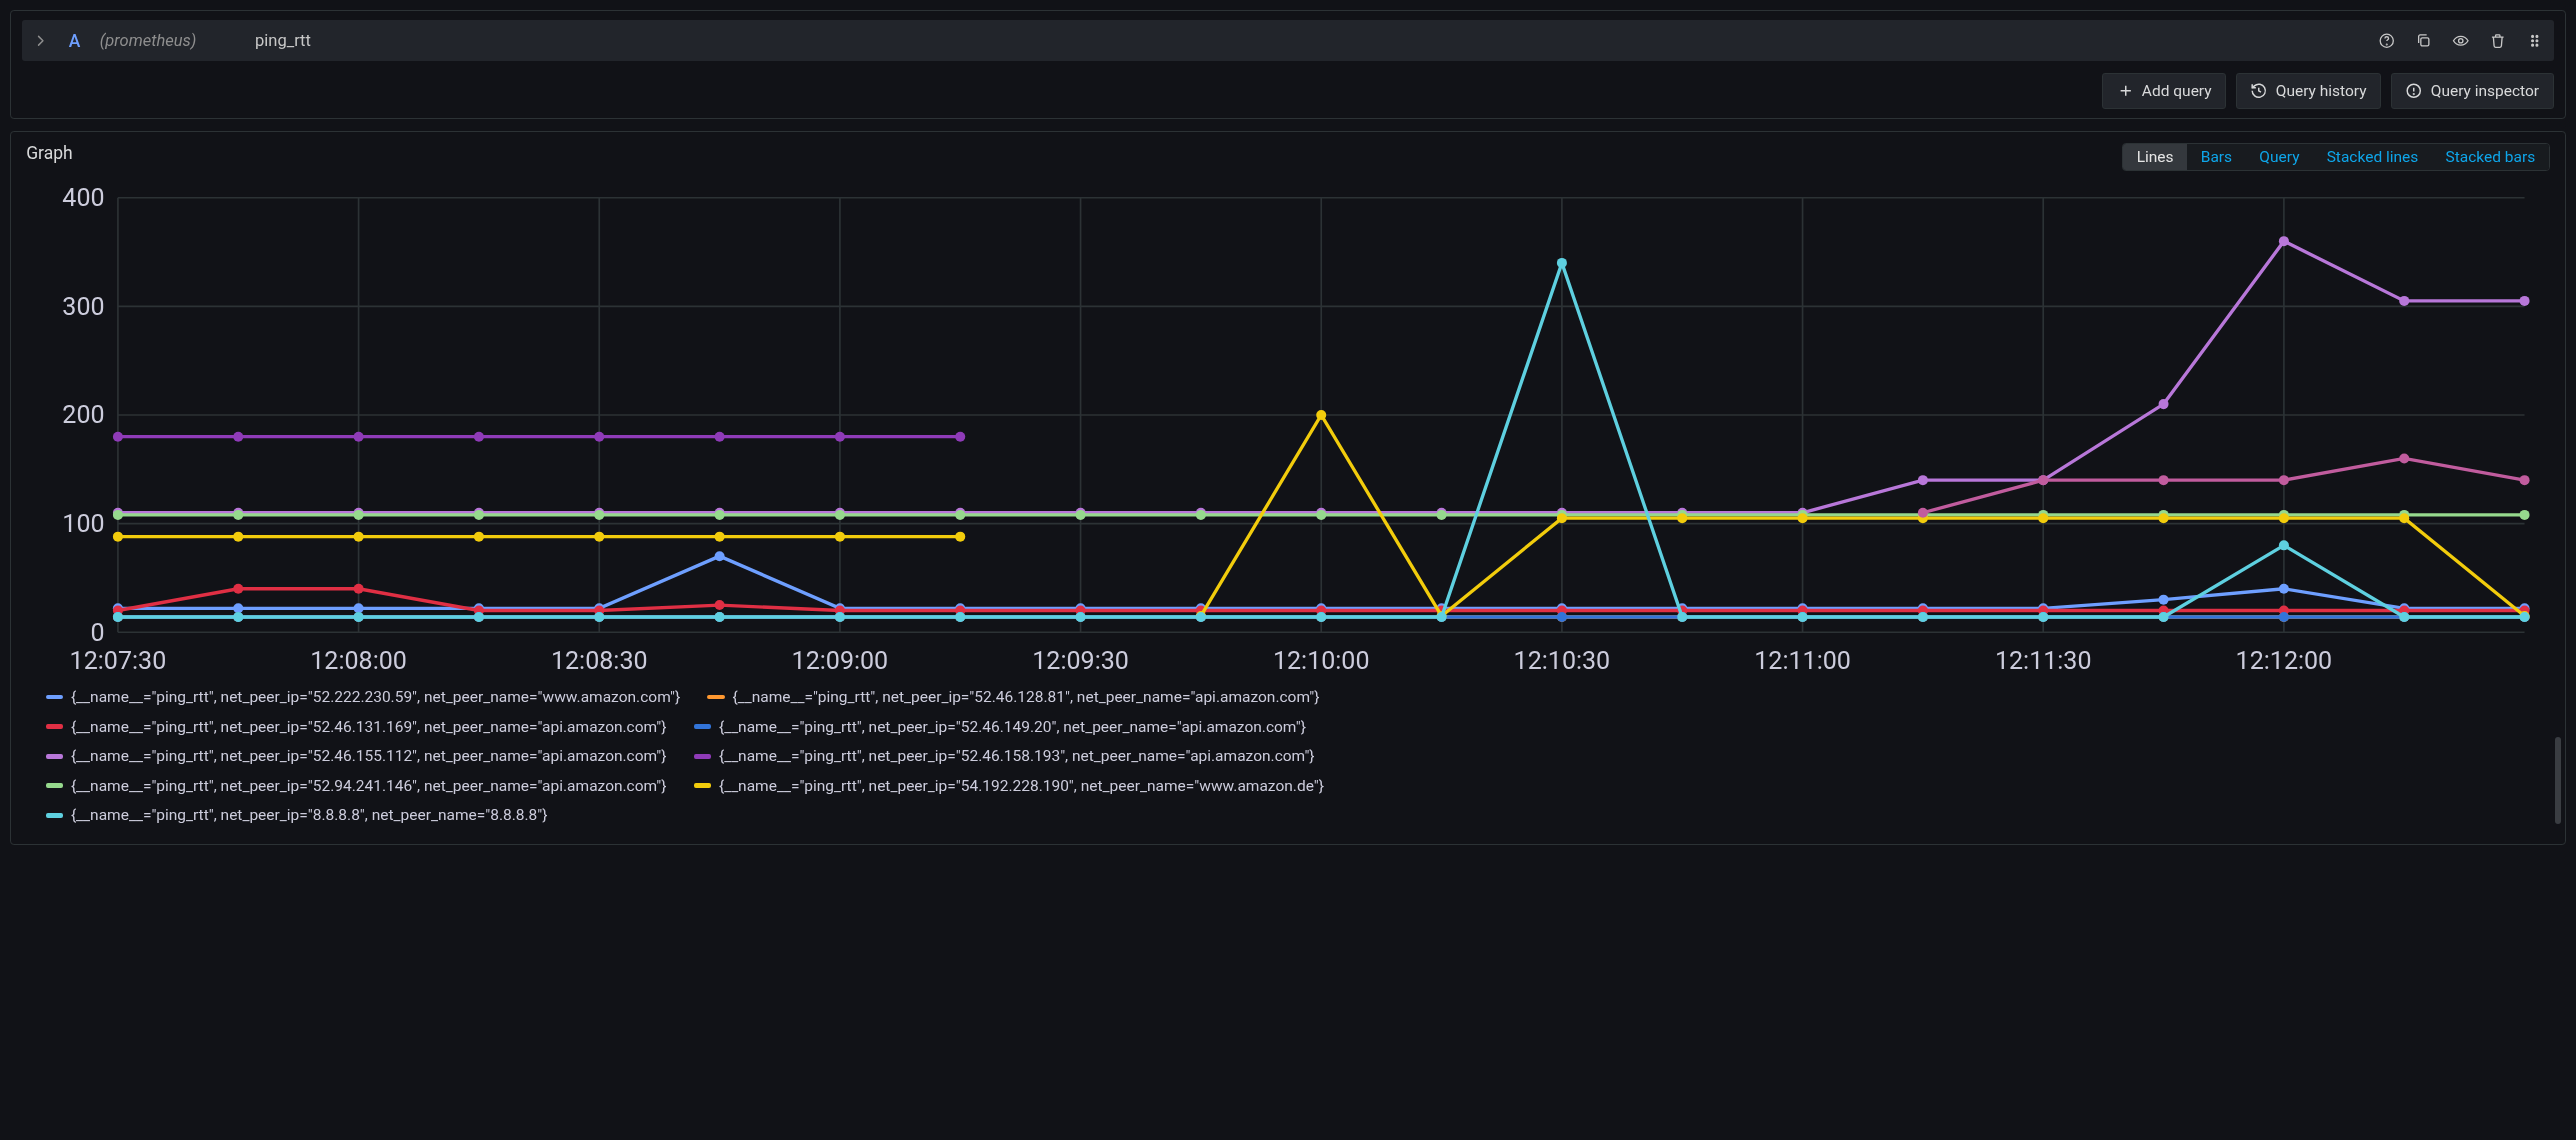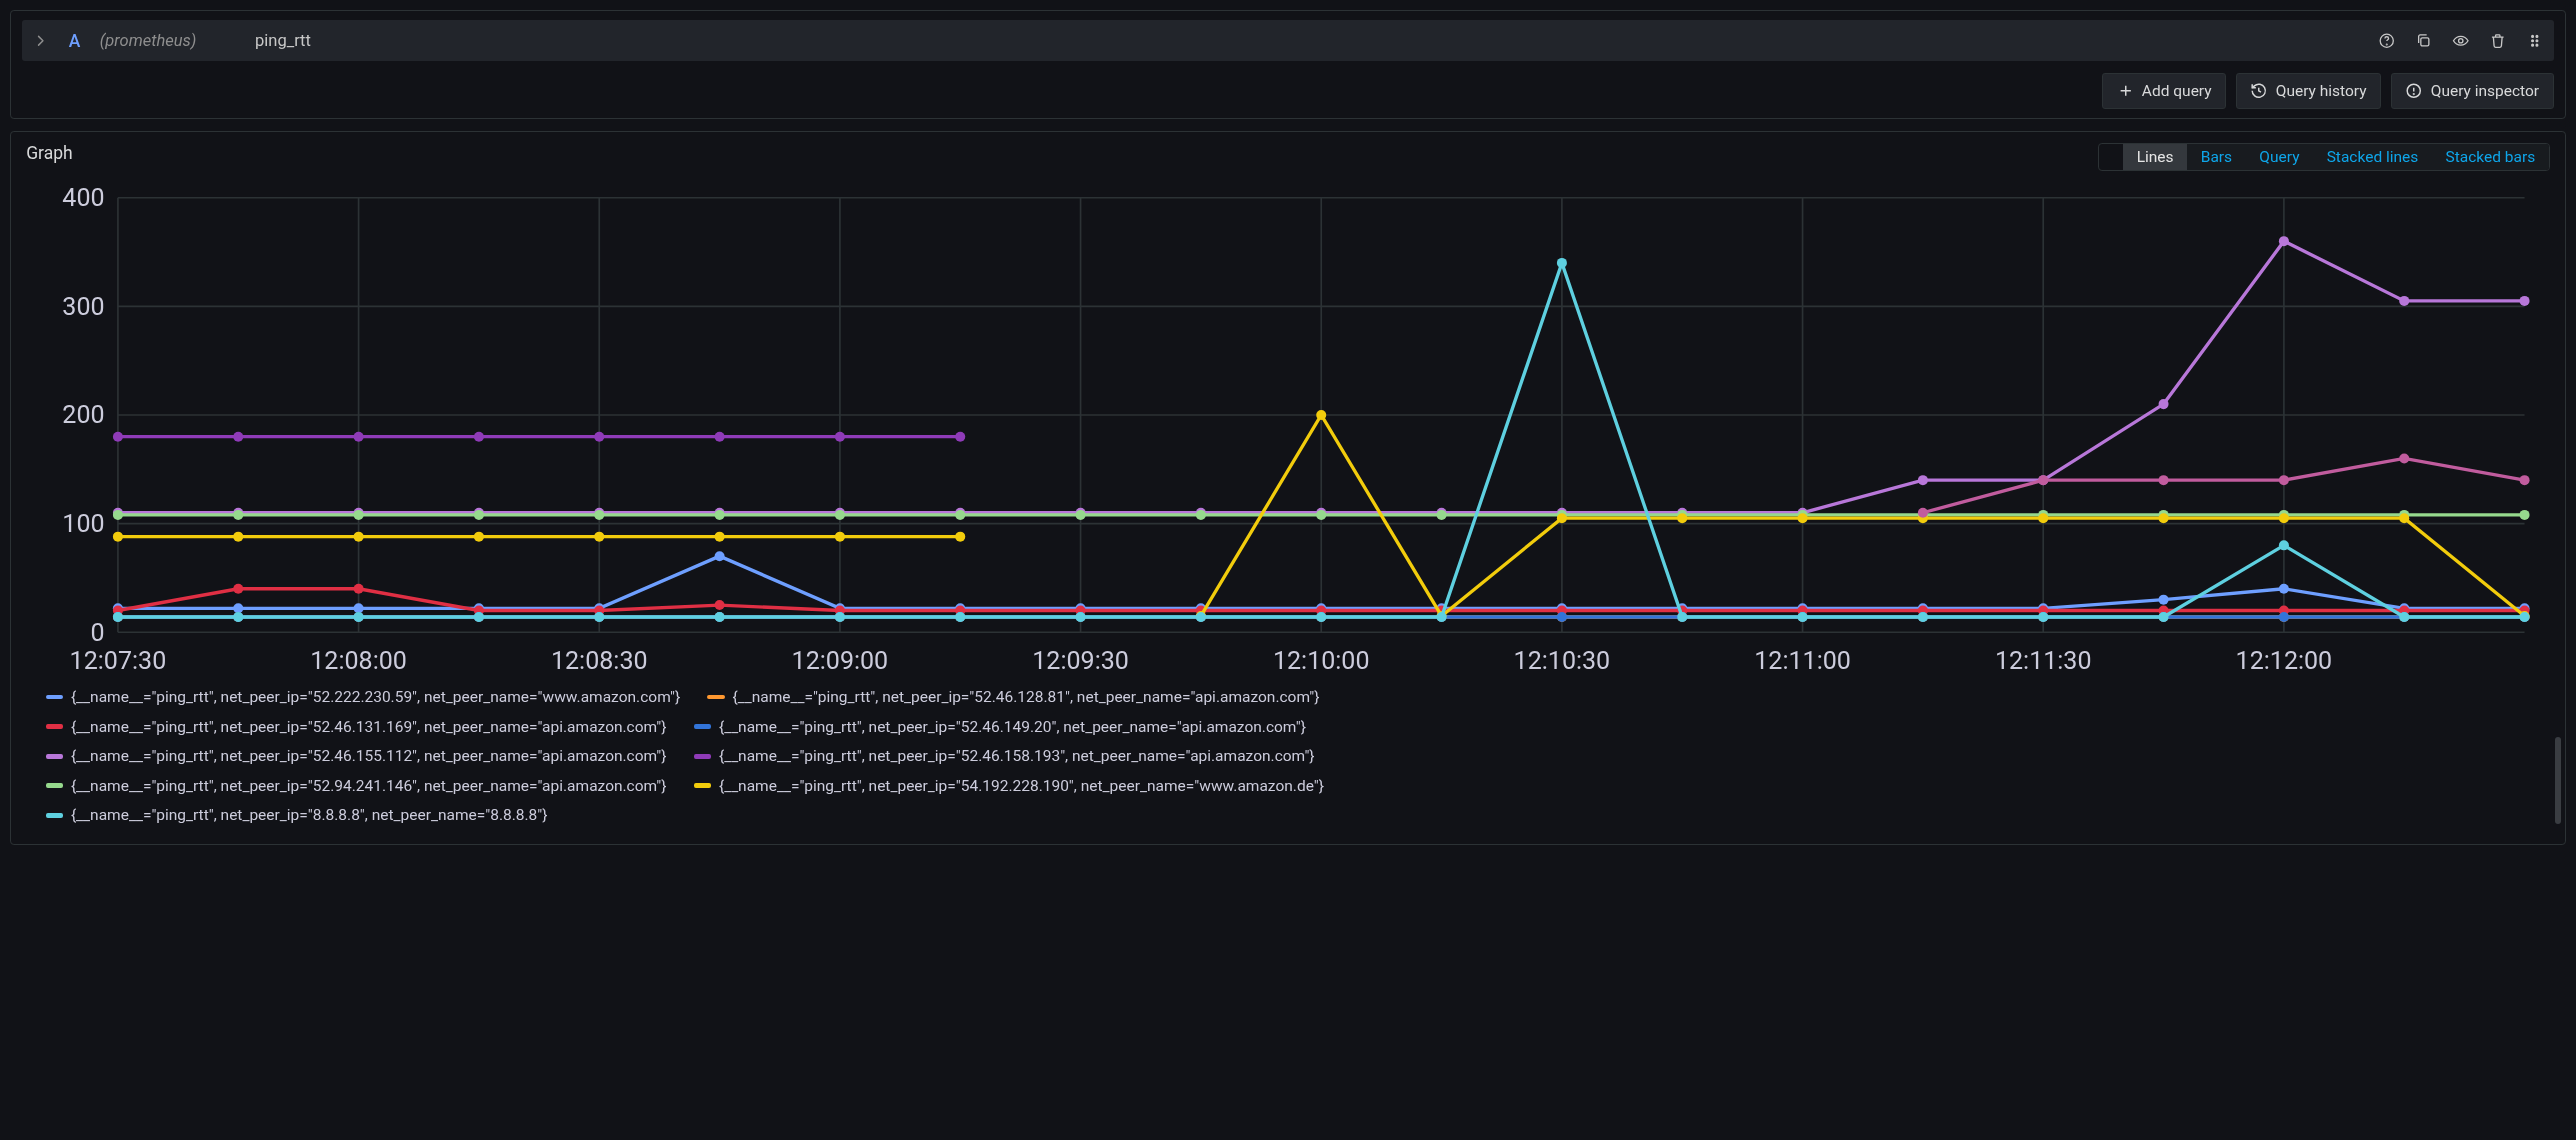--- a/index.html
+++ b/index.html
@@ -53,21 +53,20 @@
     padding:11.6px 15.5px 13.6px 15.5px;
     position:relative;
   }
   .graph-header { display:flex; align-items:flex-start; margin-bottom:9.7px; }
   .graph-title { font-size:17.5px; color:#d8d9da; flex:1; }
   .viz-switch {
     display:flex;
     border:1px solid #2c3235;
     border-radius:3.9px;
     overflow:hidden;
-    padding-left:24px;
   }
   .viz-opt {
     padding:3.9px 13.6px;
     color:#0ea5e9;
     font-size:15.5px;
     cursor:pointer;
     background:#181b1f;
   }
   .viz-opt.active { background:#34383d; color:#e6e6e6; }
   .chart-wrap { position:relative; }

